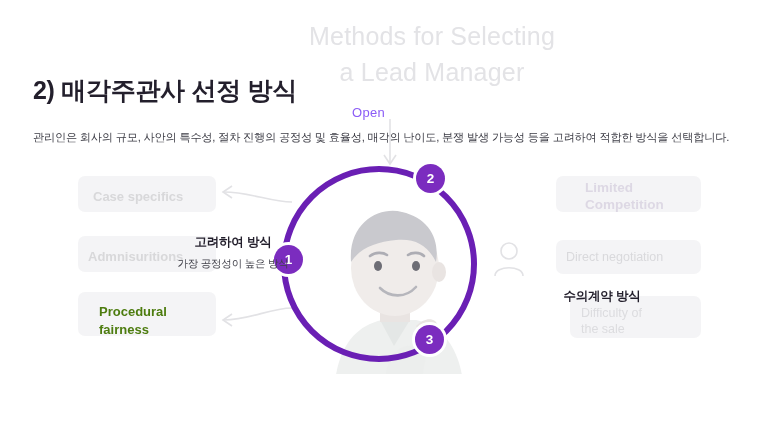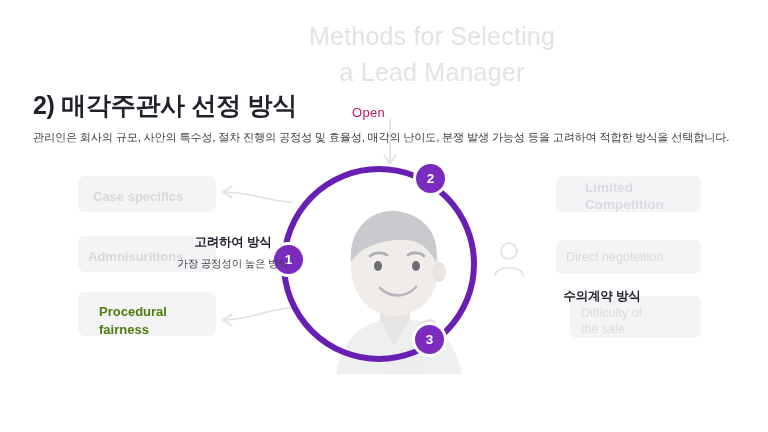--- a/index.html
+++ b/index.html
@@ -35,21 +35,21 @@
     font-weight: 400;
     letter-spacing: 0.2px;
     white-space: pre-line;
     pointer-events: none;
   }
   .ghost-open {
     position: absolute;
     left: 352px;
     top: 105px;
     font-size: 13px;
-    color: #be185d;
+    color: #8b5cf6;
     letter-spacing: .3px;
   }
   .ghost-limited {
     position: absolute;
     left: 573px;
     top: 180px;
     font-size: 13.5px;
     color: #ddd8e4;
     line-height: 1.25;
     text-align: left;
@@ -102,21 +102,20 @@
 
   
   .heading {
     position: absolute;
     left: 33px;
     top: 74px;
     font-size: 25px;
     font-weight: 700;
     color: #231f2c;
     letter-spacing: -0.3px;
-    margin-top: 15px;
   }
   .heading .num {
     font-weight: 700;
   }
   .subtext {
     position: absolute;
     left: 33px;
     top: 130px;
     font-size: 11.2px;
     color: #3b3b44;

